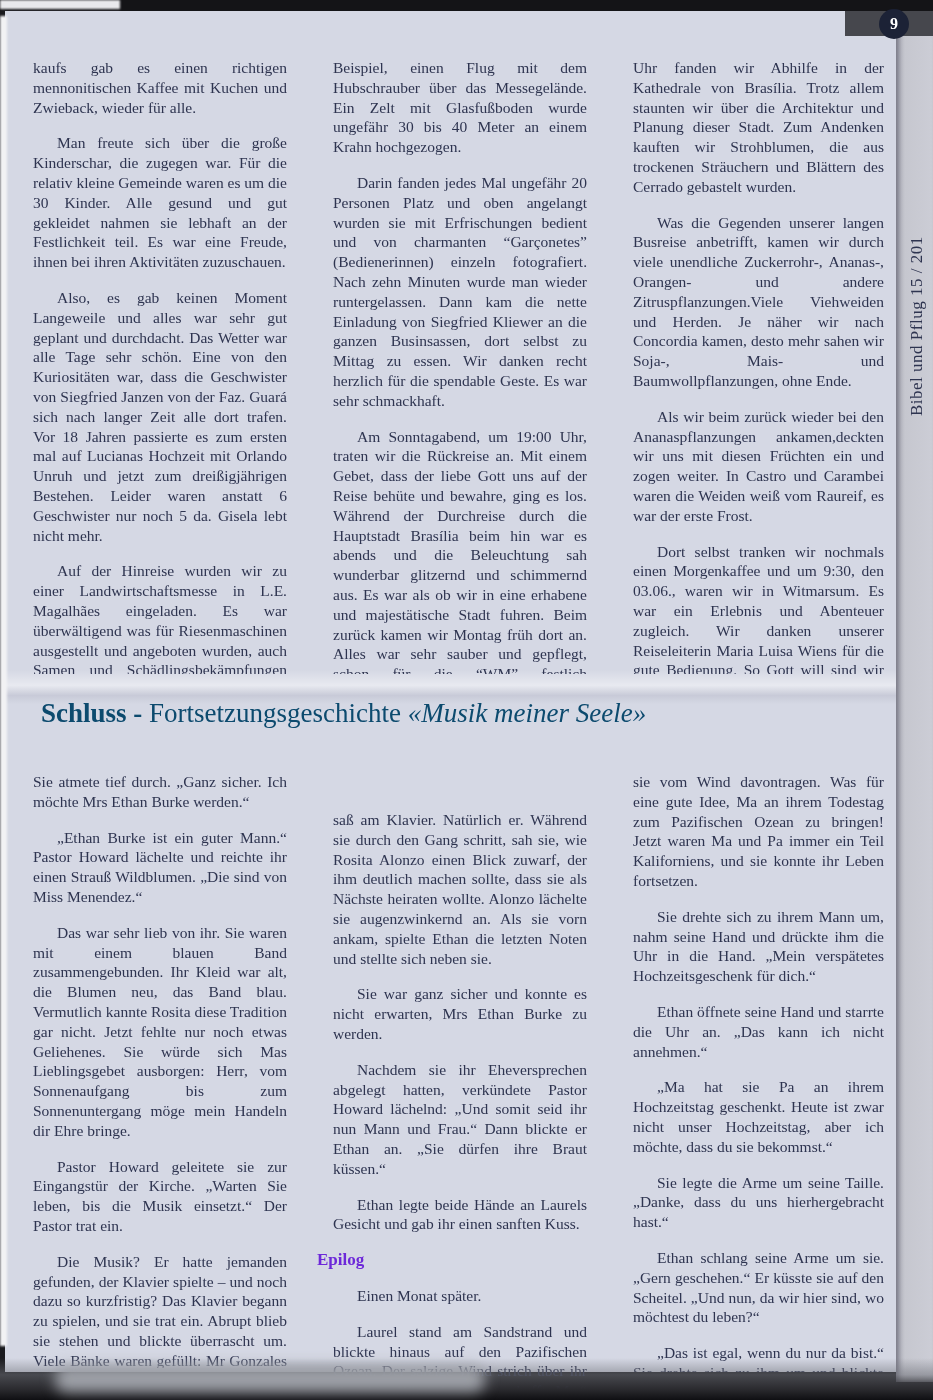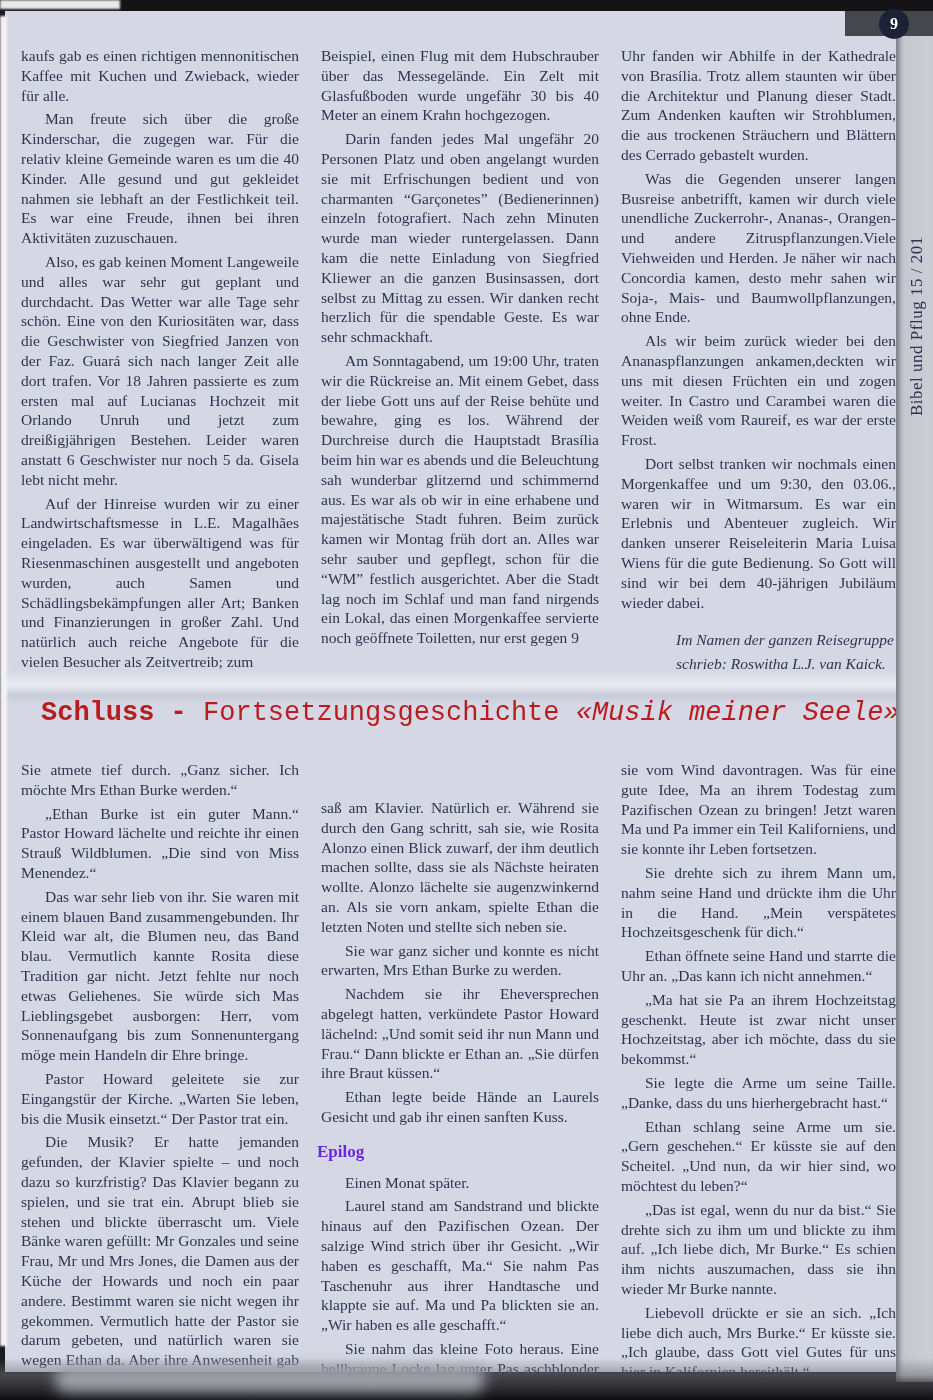--- a/index.html
+++ b/index.html
@@ -22,36 +22,36 @@
         box-shadow:inset 3px 0 4px rgba(60,60,75,.45);}
   .vertical-title{position:absolute;top:18px;right:6px;height:380px;
         writing-mode:vertical-rl;transform:rotate(180deg);
         color:#2e3450;font-size:17px;letter-spacing:.5px;white-space:nowrap;}
   
   .fold{position:absolute;left:0;top:660px;width:896px;height:34px;z-index:1;
         background:linear-gradient(to bottom,rgba(0,0,0,0),rgba(255,255,255,.45) 45%,rgba(140,140,160,.18) 75%,rgba(0,0,0,0));}
   
   .col{position:absolute;width:286px;color:#2e3450;font-size:15.5px;
        line-height:19.8px;text-align:justify;overflow:hidden;z-index:2;}
-  .col p{margin:4px;text-indent:24px;}
+  .col p{margin:16px;text-indent:24px;}
   .col p.noindent{text-indent:0;}
   .col p.sig{font-style:italic;text-indent:0;text-align:left;padding-left:55px;}
   .col p.sig-first{margin-top:18px;}
   .col p.subhead{font-family:Liberation Serif, serif;font-weight:bold;
        font-size:17px;text-indent:0;text-align:left;margin:15px 0 11px;color:#6d28d9;}
   #tcol1{left:12px;top:32px;height:632px;}
   #tcol2{left:312px;top:32px;height:632px;}
   #tcol3{left:612px;top:32px;height:632px;width:283px;}
   #scol1{left:12px;top:746px;height:612px;}
   #scol2{left:312px;top:784px;height:612px;}
   #scol3{left:612px;top:746px;height:616px;width:283px;}
   
   .story-heading{position:absolute;left:36px;top:688px;margin:0;z-index:2;
-       font-size:27px;font-weight:normal;color:#b91c1c;white-space:nowrap;
-       font-family:Liberation Mono, monospace;}
+       font-size:27px;font-weight:normal;color:#0c4a6e;white-space:nowrap;
+       font-family:Liberation Serif, serif;}
   .story-heading .hb{font-weight:bold;}
   .story-heading .hi{font-style:italic;}
   
   .table-blur{position:absolute;left:55px;bottom:8px;width:430px;height:26px;
        background:#9ea1a8;border-radius:12px;filter:blur(7px);z-index:5;}
   .bottom-dark{position:absolute;left:0;right:0;bottom:0;height:42px;z-index:4;
        background:linear-gradient(to bottom,rgba(20,20,24,0) 0%,rgba(110,112,120,.55) 40%,#2a2a2e 75%,#0f0f12 100%);}
   .top-dark{position:absolute;left:0;right:0;top:0;height:11px;background:#141417;z-index:5;}
   .top-left-sliver{position:absolute;left:0;top:0;width:120px;height:9px;
        background:#e9e9ec;filter:blur(1px);z-index:6;}
@@ -61,21 +61,21 @@
 
 <div class="photo">
 
   <div class="page">
 
     <div class="fold"></div>
 
     <section>
       <div class="col" id="tcol1">
           <p class="noindent">kaufs gab es einen richtigen mennonitischen Kaffee mit Kuchen und Zwieback, wieder für alle.</p>
-          <p>Man freute sich über die große Kinderschar, die zugegen war. Für die relativ kleine Gemeinde waren es um die 40 Kinder. Alle gesund und gut gekleidet nahmen sie lebhaft an der Festlichkeit teil. Es war eine Freude, ihnen bei ihren Aktivitäten zuzuschauen.</p>
+          <p>Man freute sich über die große Kinderschar, die zugegen war. Für die relativ kleine Gemeinde waren es um die 30 Kinder. Alle gesund und gut gekleidet nahmen sie lebhaft an der Festlichkeit teil. Es war eine Freude, ihnen bei ihren Aktivitäten zuzuschauen.</p>
           <p>Also, es gab keinen Moment Langeweile und alles war sehr gut geplant und durchdacht. Das Wetter war alle Tage sehr schön. Eine von den Kuriositäten war, dass die Geschwister von Siegfried Janzen von der Faz. Guará sich nach langer Zeit alle dort trafen. Vor 18 Jahren passierte es zum ersten mal auf Lucianas Hochzeit mit Orlando Unruh und jetzt zum dreißigjährigen Bestehen. Leider waren anstatt 6 Geschwister nur noch 5 da. Gisela lebt nicht mehr.</p>
           <p>Auf der Hinreise wurden wir zu einer Landwirtschaftsmesse in L.E. Magalhães eingeladen. Es war überwältigend was für Riesenmaschinen ausgestellt und angeboten wurden, auch Samen und Schädlingsbekämpfungen aller Art; Banken und Finanzierungen in großer Zahl. Und natürlich auch reiche Angebote für die vielen Besucher als Zeitvertreib; zum</p>
         </div>
       <div class="col" id="tcol2">
           <p class="noindent">Beispiel, einen Flug mit dem Hubschrauber über das Messegelände. Ein Zelt mit Glasfußboden wurde ungefähr 30 bis 40 Meter an einem Krahn hochgezogen.</p>
           <p>Darin fanden jedes Mal ungefähr 20 Personen Platz und oben angelangt wurden sie mit Erfrischungen bedient und von charmanten “Garçonetes” (Bedienerinnen) einzeln fotografiert. Nach zehn Minuten wurde man wieder runtergelassen. Dann kam die nette Einladung von Siegfried Kliewer an die ganzen Businsassen, dort selbst zu Mittag zu essen. Wir danken recht herzlich für die spendable Geste. Es war sehr schmackhaft.</p>
           <p>Am Sonntagabend, um 19:00 Uhr, traten wir die Rückreise an. Mit einem Gebet, dass der liebe Gott uns auf der Reise behüte und bewahre, ging es los. Während der Durchreise durch die Hauptstadt Brasília beim hin war es abends und die Beleuchtung sah wunderbar glitzernd und schimmernd aus. Es war als ob wir in eine erhabene und majestätische Stadt fuhren. Beim zurück kamen wir Montag früh dort an. Alles war sehr sauber und gepflegt, schon für die “WM” festlich ausgerichtet. Aber die Stadt lag noch im Schlaf und man fand nirgends ein Lokal, das einen Morgenkaffee servierte noch geöffnete Toiletten, nur erst gegen 9</p>
         </div>
       <div class="col" id="tcol3">
           <p class="noindent">Uhr fanden wir Abhilfe in der Kathedrale von Brasília. Trotz allem staunten wir über die Architektur und Planung dieser Stadt. Zum Andenken kauften wir Strohblumen, die aus trockenen Sträuchern und Blättern des Cerrado gebastelt wurden.</p>

